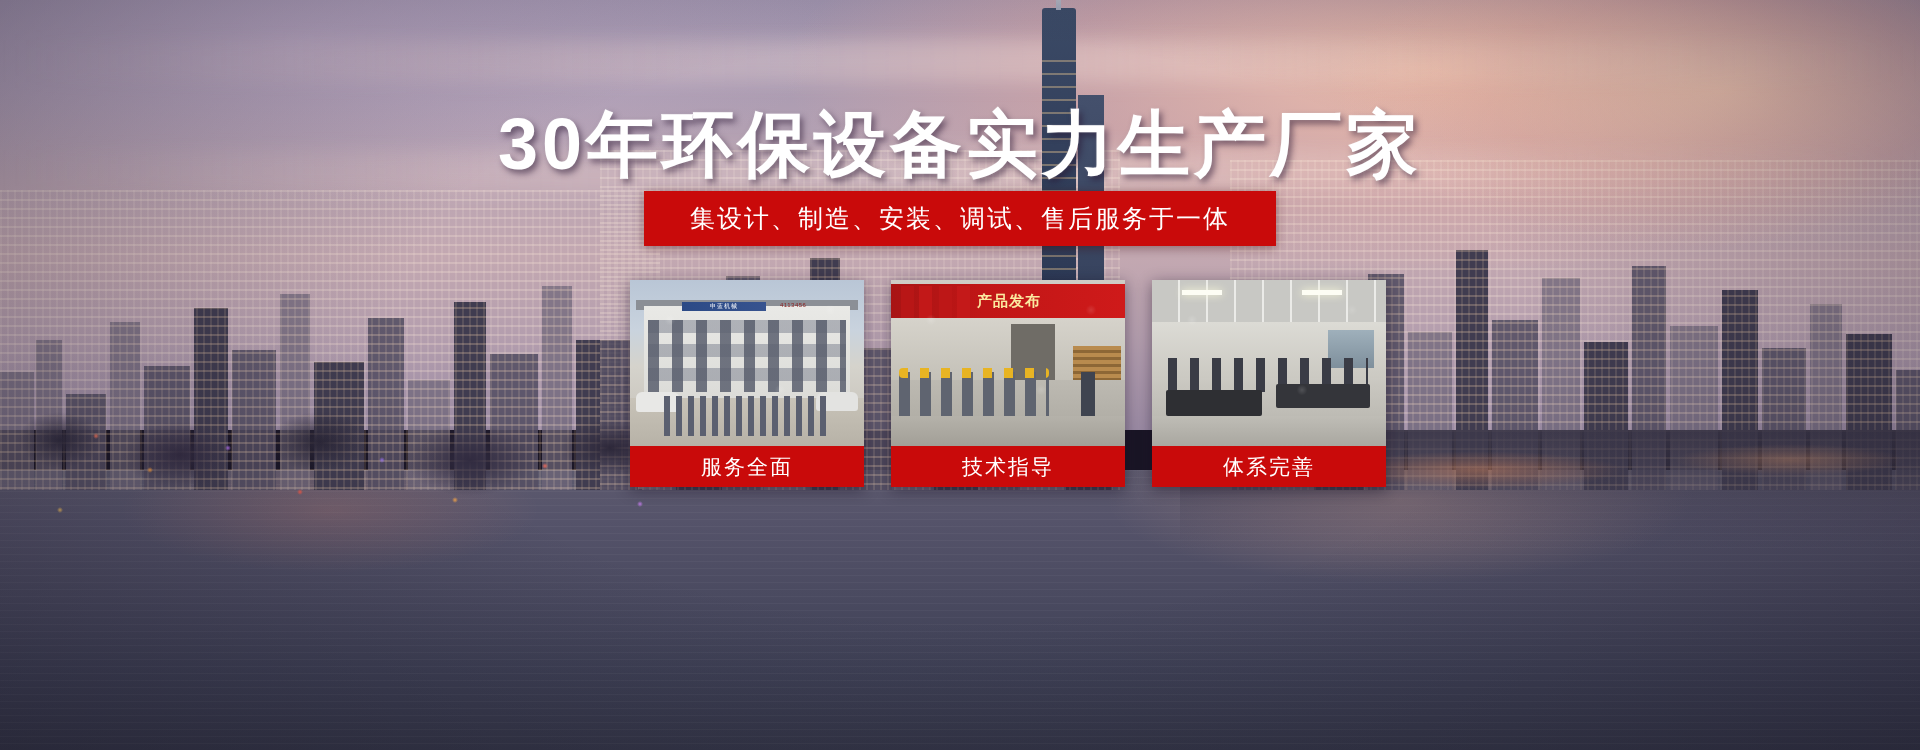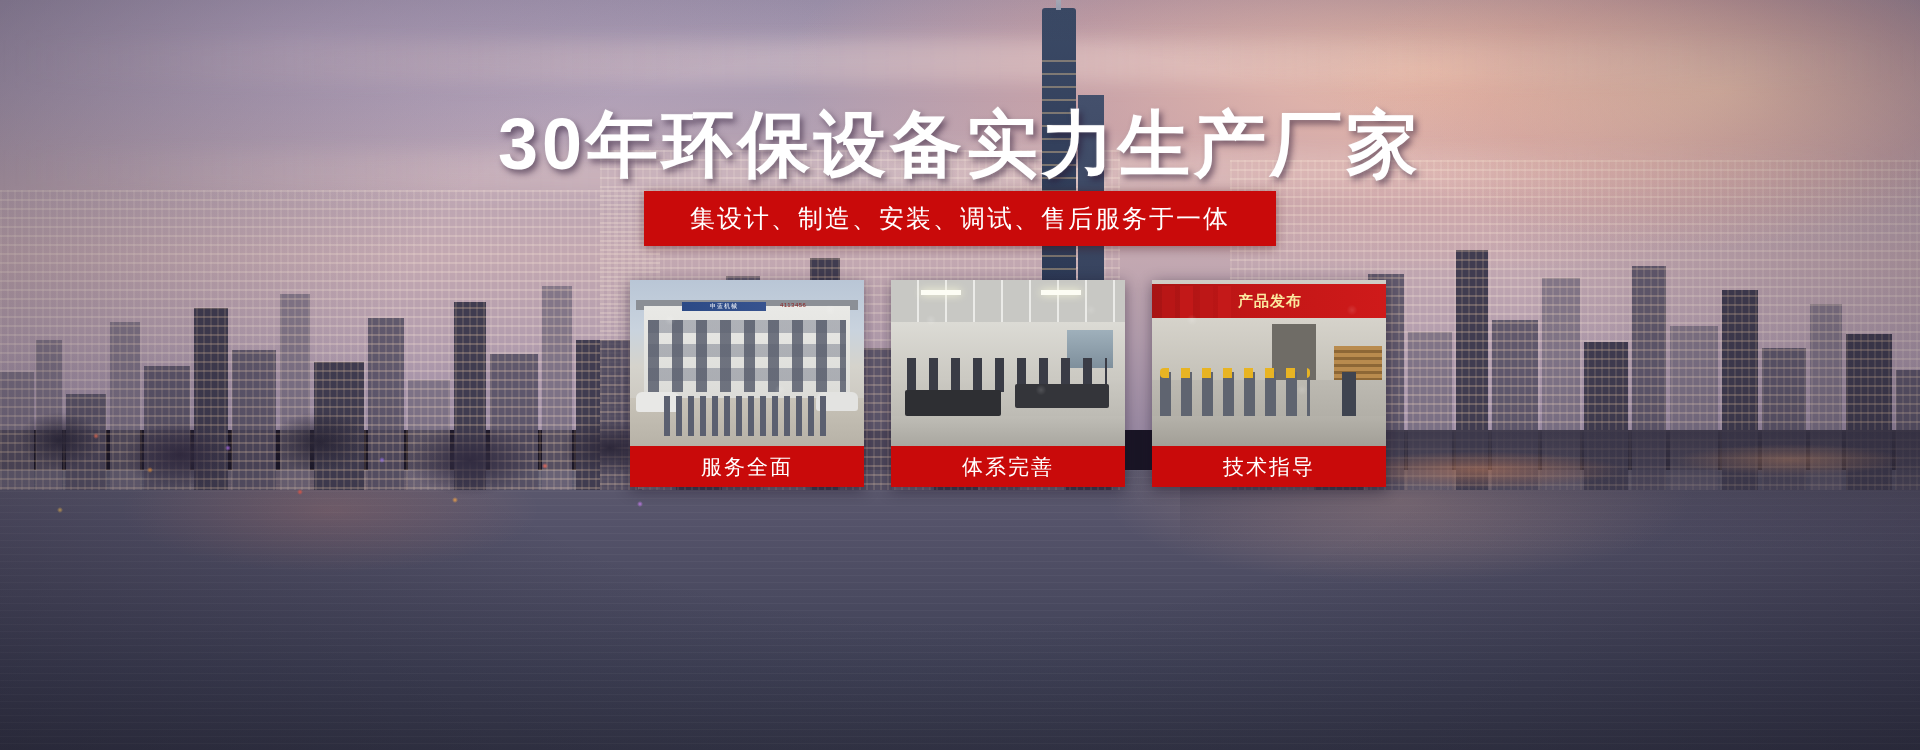--- a/index.html
+++ b/index.html
@@ -358,50 +358,50 @@
           <div class="car-l"></div>
           <div class="car-r"></div>
           <div class="staff"></div>
           <div class="wm"></div>
         </div>
         <div class="card-cap">服务全面</div>
       </div>
 
 
       <div class="card">
-        <div class="card-photo p3">
-          <div class="ceil"></div>
-          <div class="lamp1"></div>
-          <div class="lamp2"></div>
-          <div class="wall"></div>
-          <div class="window"></div>
-          <div class="people"></div>
-          <div class="table1"></div>
-          <div class="table2"></div>
-          <div class="floor"></div>
-          <div class="wm"></div>
-        </div>
-        <div class="card-cap">体系完善</div>
-      </div>
-
-      <div class="card">
         <div class="card-photo p4">
           <div class="banner-top"></div>
           <div class="banner-txt">产品发布</div>
           <div class="vbanner1"></div>
           <div class="vbanner2"></div>
           <div class="vbanner3"></div>
           <div class="vbanner4"></div>
           <div class="wallf"></div>
           <div class="door"></div>
           <div class="timber"></div>
           <div class="workers"></div>
           <div class="helmets"></div>
           <div class="leader"></div>
           <div class="floor2"></div>
           <div class="wm"></div>
         </div>
         <div class="card-cap">技术指导</div>
       </div>
 
+      <div class="card">
+        <div class="card-photo p3">
+          <div class="ceil"></div>
+          <div class="lamp1"></div>
+          <div class="lamp2"></div>
+          <div class="wall"></div>
+          <div class="window"></div>
+          <div class="people"></div>
+          <div class="table1"></div>
+          <div class="table2"></div>
+          <div class="floor"></div>
+          <div class="wm"></div>
+        </div>
+        <div class="card-cap">体系完善</div>
+      </div>
+
     </div>
   </div>
 </div>
 
 </body></html>

